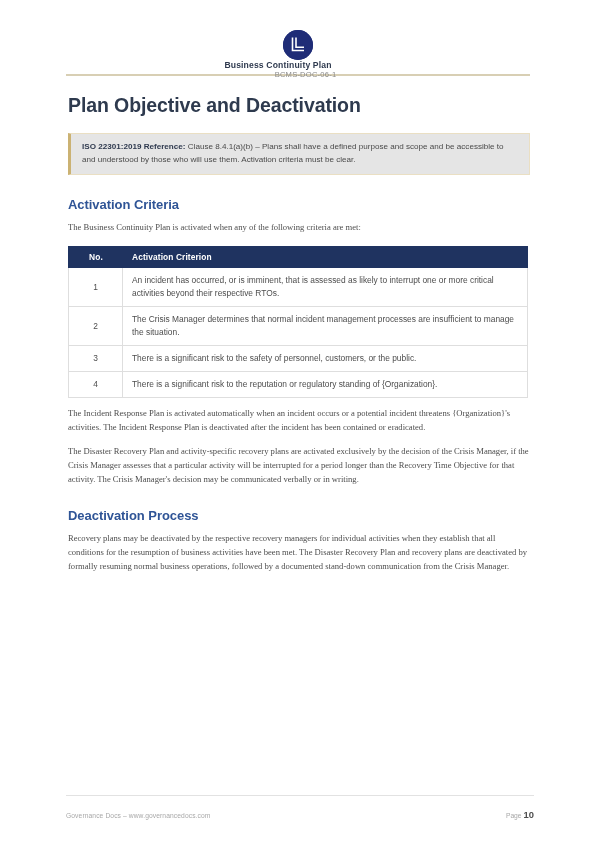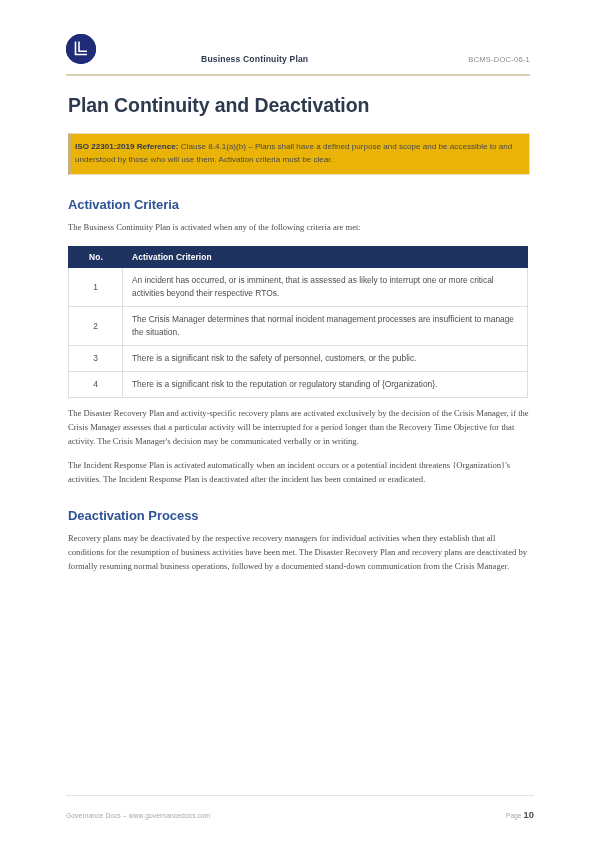--- a/index.html
+++ b/index.html
@@ -28,23 +28,24 @@
   .content {
     position: absolute;
     left: 70px;
     right: 70px;
     top: 30px;
   }
 
   
   .doc-header {
     display: flex;
-    align-items: flex-end;
+    align-items: center;
     height: 34px;
     margin-left: -4px;
+    flex-direction: column;
   }
   .logo {
     width: 30px;
     height: 30px;
     border-radius: 50%;
     background: #1f2c77;
     flex: 0 0 auto;
     position: relative;
   }
   .logo svg { display: block; }
@@ -81,24 +82,24 @@
     font-weight: bold;
     color: #2e3a4e;
     margin: 18px 0 0 -2px;
     letter-spacing: -0.1px;
   }
 
   
   .iso-box {
     margin-top: 16px;
     margin-left: -2px;
-    background: #eab308;
+    background: #e5e5e5;
     border: 1px solid #eadfc3;
     border-left: 3px solid #cbb273;
-    padding: 7px 10px 8px 4px;
+    padding: 7px 10px 8px 11px;
     box-sizing: border-box;
   }
   .iso-text {
     font-size: 8.1px;
     line-height: 1.58;
     color: #4a4a4a;
   }
   .iso-label {
     font-weight: bold;
     color: #2f3a4f;
@@ -205,21 +206,21 @@
           <circle cx="15" cy="15" r="15" fill="#1f2c77"></circle>
           <path d="M9.5 7.5 L9.5 20.5 L21 20.5" fill="none" stroke="#ffffff" stroke-width="1.6"></path>
           <path d="M13 7.5 L13 17.3 L21 17.3" fill="none" stroke="#ffffff" stroke-width="1.6"></path>
         </svg>
       </div>
       <div class="header-title">Business Continuity Plan</div>
       <div class="header-code">BCMS-DOC-06-1</div>
     </div>
     <div class="header-rule"></div>
 
-    <h1 class="doc-title">Plan Continuity and Deactivation</h1>
+    <h1 class="doc-title">Plan Objective and Deactivation</h1>
 
     <div class="iso-box">
       <div class="iso-text"><span class="iso-label">ISO 22301:2019 Reference:</span><span> Clause 8.4.1(a)(b) – Plans shall have a defined purpose and scope and be accessible to and understood by those who will use them. Activation criteria must be clear.</span></div>
     </div>
 
     <h2 class="section-heading">Activation Criteria</h2>
     <p class="body-text">The Business Continuity Plan is activated when any of the following criteria are met:</p>
 
     <table class="criteria-table">
       <thead>
@@ -241,22 +242,22 @@
           <td class="col-no">3</td>
           <td>There is a significant risk to the safety of personnel, customers, or the public.</td>
         </tr>
         <tr>
           <td class="col-no">4</td>
           <td>There is a significant risk to the reputation or regulatory standing of {Organization}.</td>
         </tr>
       </tbody>
     </table>
 
+    <p class="body-text">The Incident Response Plan is activated automatically when an incident occurs or a potential incident threatens {Organization}'s activities. The Incident Response Plan is deactivated after the incident has been contained or eradicated.</p>
     <p class="body-text">The Disaster Recovery Plan and activity-specific recovery plans are activated exclusively by the decision of the Crisis Manager, if the Crisis Manager assesses that a particular activity will be interrupted for a period longer than the Recovery Time Objective for that activity. The Crisis Manager's decision may be communicated verbally or in writing.</p>
-    <p class="body-text">The Incident Response Plan is activated automatically when an incident occurs or a potential incident threatens {Organization}'s activities. The Incident Response Plan is deactivated after the incident has been contained or eradicated.</p>
 
     <h2 class="section-heading tight">Deactivation Process</h2>
     <p class="body-text">Recovery plans may be deactivated by the respective recovery managers for individual activities when they establish that all conditions for the resumption of business activities have been met. The Disaster Recovery Plan and recovery plans are deactivated by formally resuming normal business operations, followed by a documented stand-down communication from the Crisis Manager.</p>
 
   </div>
 
   <div class="doc-footer">
     <div class="footer-rule"></div>
     <div class="footer-row">
       <div class="footer-left">Governance Docs – www.governancedocs.com</div>

